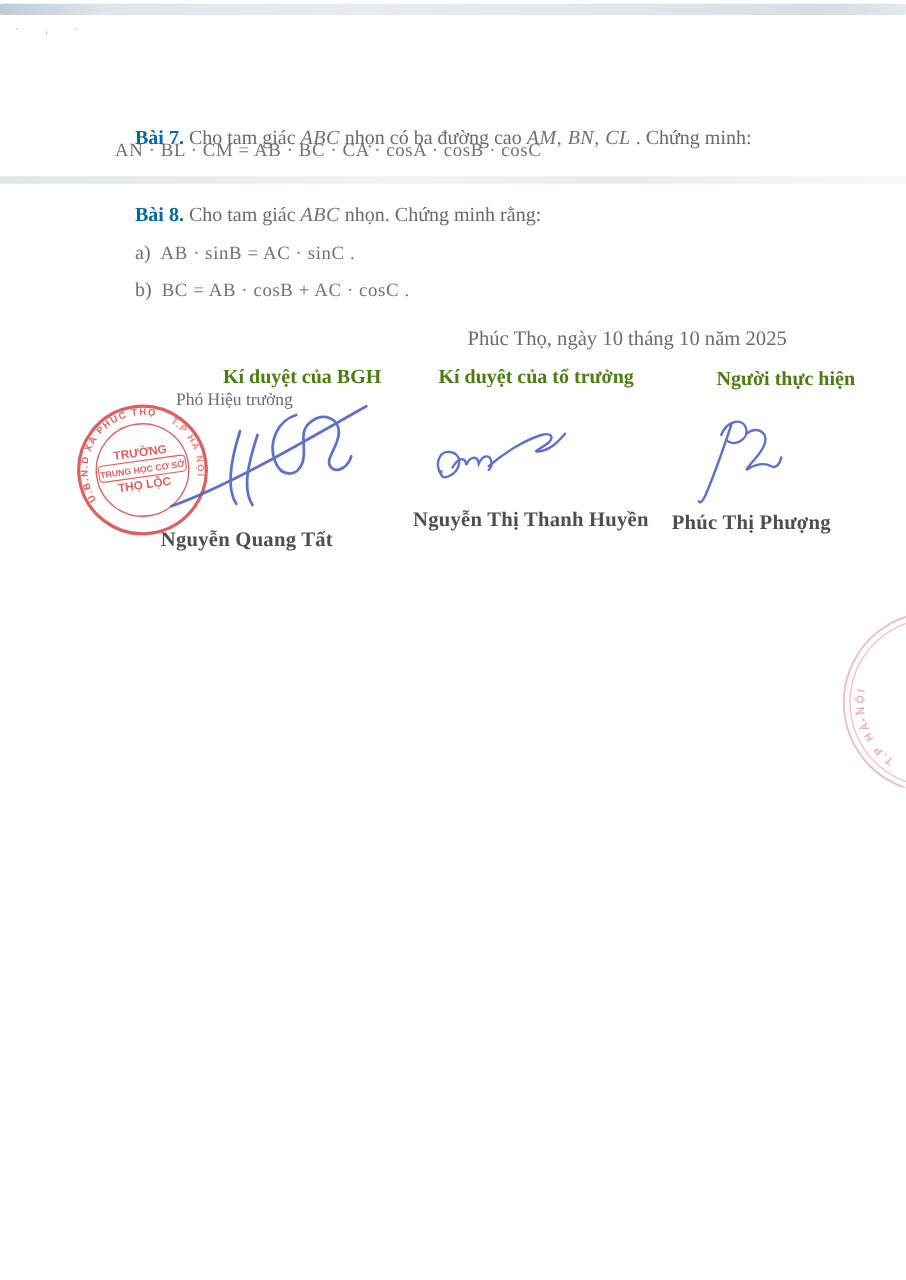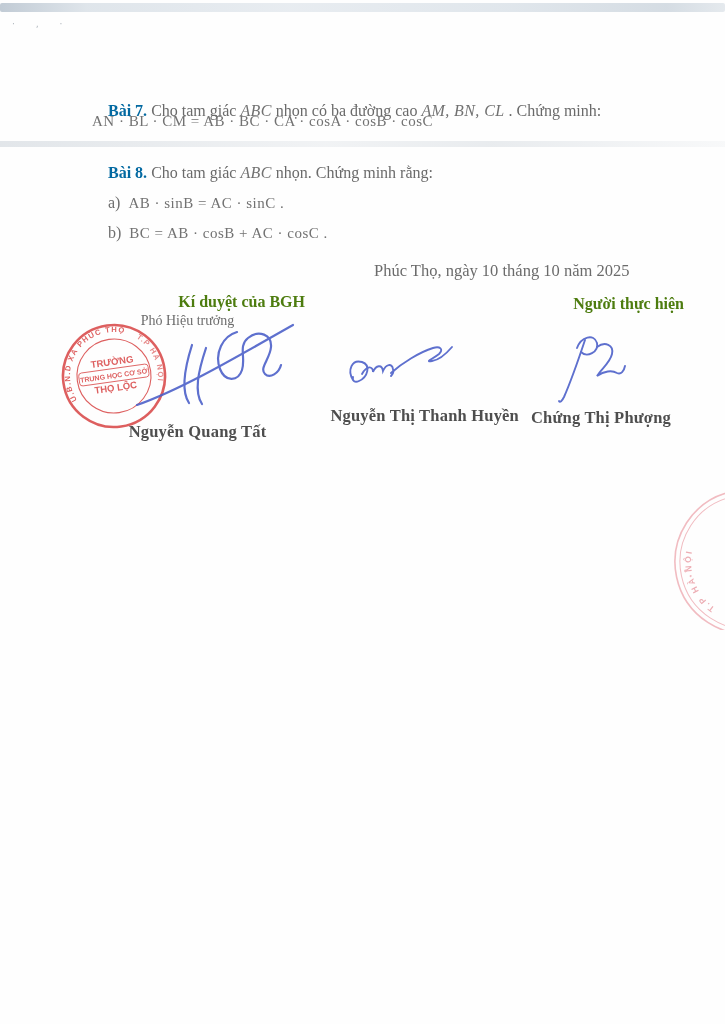--- a/index.html
+++ b/index.html
@@ -71,26 +71,27 @@
   <div class="textline" style="left:92px; top:176px;">
     <span class="item-label">a)  </span><span class="formula">AB · sinB = AC · sinC .</span>
   </div>
   <div class="textline" style="left:92px; top:206px;">
     <span class="item-label">b)  </span><span class="formula">BC = AB · cosB + AC · cosC .</span>
   </div>
 
   <div class="date-line">Phúc Thọ, ngày 10 tháng 10 năm 2025</div>
 
   <div class="sig-header hdr1">Kí duyệt của BGH</div>
+  <div class="sig-header hdr2">Kí duyệt của tổ trưởng</div>
   <div class="sig-header hdr3">Người thực hiện</div>
   <div class="sig-sub sub1">Phó Hiệu trưởng</div>
 
   <div class="sig-name nm1">Nguyễn Quang Tất</div>
   <div class="sig-name nm2">Nguyễn Thị Thanh Huyền</div>
-  <div class="sig-name nm3">Chứng Thị Phượng</div>
+  <div class="sig-name nm3">Phúc Thị Phượng</div>
 
   <svg class="stamp-main" width="110" height="110" viewBox="0 0 110 110">
     <g transform="rotate(-8 54 55)" stroke="#d94a4a" fill="none">
       <circle cx="54" cy="55" r="51" stroke-width="2.6"></circle>
       <circle cx="54" cy="55" r="37" stroke-width="1.1"></circle>
       <rect x="19" y="47.5" width="70" height="13" rx="3" stroke-width=".9"></rect>
       <path id="stampArc" d="M 15.9 77 A 44 44 0 1 1 92.1 77" stroke="none"></path>
       <text font-family="Liberation Sans, sans-serif" font-size="7.6" font-weight="bold" stroke="none" fill="#d94a4a" letter-spacing="1.2">
         <textPath href="#stampArc" startOffset="2%" fill="#d94a4a">U.B.N.D  XÃ  PHÚC  THỌ</textPath>
       </text>

